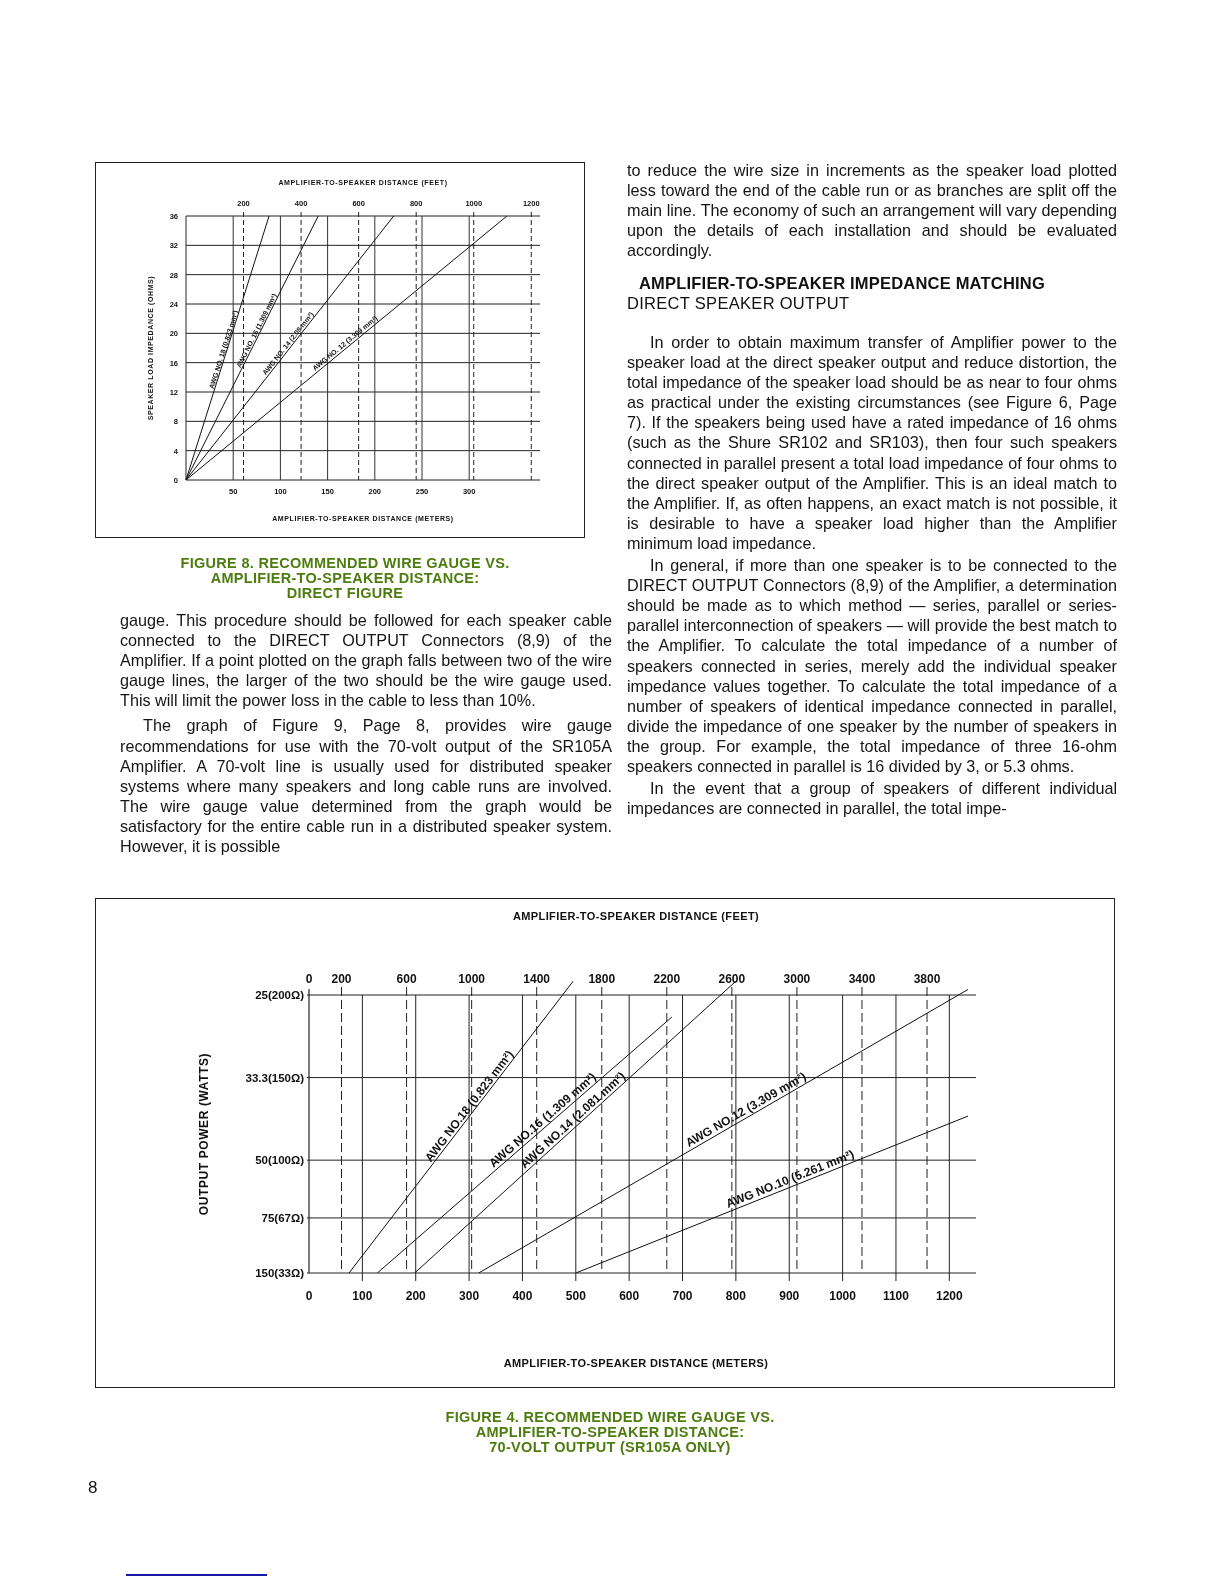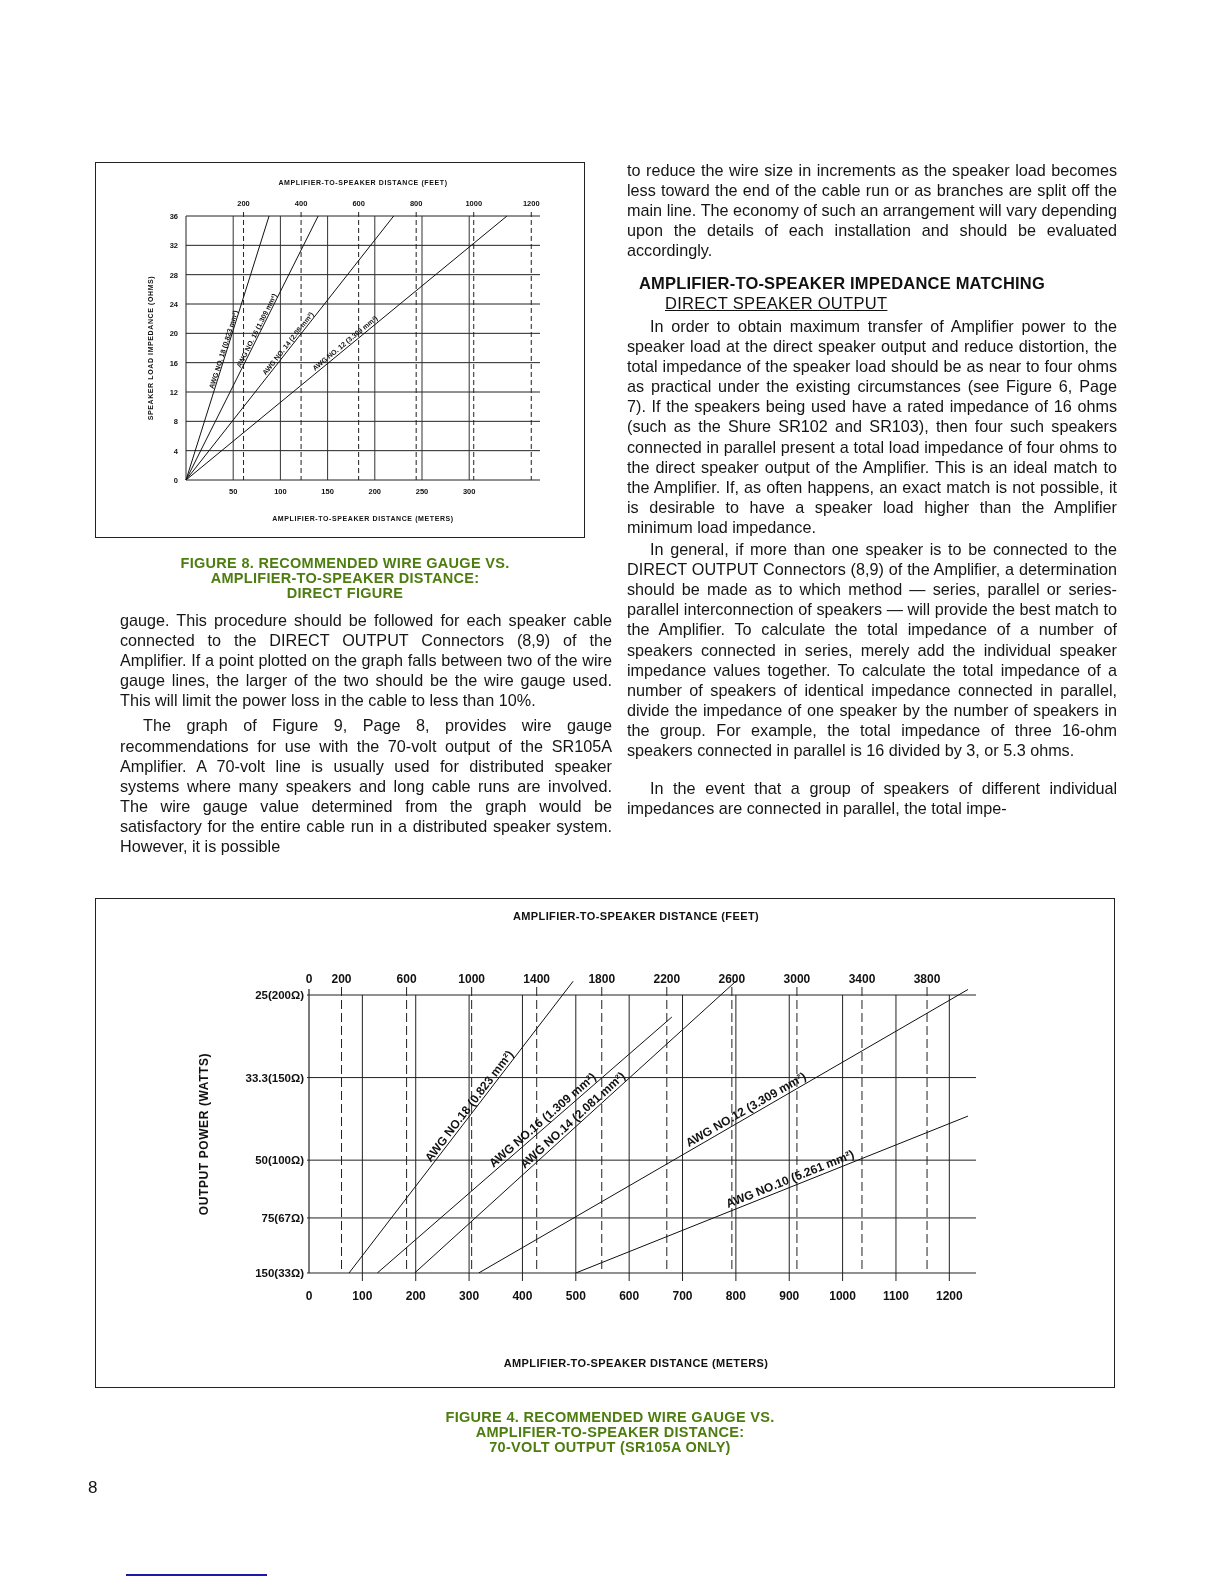--- a/index.html
+++ b/index.html
@@ -86,28 +86,28 @@
   <div>AMPLIFIER-TO-SPEAKER DISTANCE:</div>
   <div>DIRECT FIGURE</div>
 </div>
 
 <div class="para" style="left:96px; top:610px; width:492px;margin-left:24px;">
   <p>gauge. This procedure should be followed for each speaker cable connected to the DIRECT OUTPUT Connectors (8,9) of the Amplifier. If a point plotted on the graph falls between two of the wire gauge lines, the larger of the two should be the wire gauge used. This will limit the power loss in the cable to less than 10%.</p>
   <p class="indent" style="margin-top:5px;">The graph of Figure 9, Page 8, provides wire gauge recommendations for use with the 70-volt output of the SR105A Amplifier. A 70-volt line is usually used for distributed speaker systems where many speakers and long cable runs are involved. The wire gauge value determined from the graph would be satisfactory for the entire cable run in a distributed speaker system. However, it is possible</p>
 </div>
 
 <div class="para" style="left:627px; top:160px; width:490px;">
-  <p>to reduce the wire size in increments as the speaker load becomes less toward the end of the cable run or as branches are split off the main line. The economy of such an arrangement will vary depending upon the details of each installation and should be evaluated accordingly.</p>
+  <p>to reduce the wire size in increments as the speaker load plotted less toward the end of the cable run or as branches are split off the main line. The economy of such an arrangement will vary depending upon the details of each installation and should be evaluated accordingly.</p>
 </div>
 <div class="heading" style="left:627px; top:274px;margin-left:12px;">AMPLIFIER-TO-SPEAKER IMPEDANCE MATCHING</div>
-<div class="subheading" style="left:665px; top:294px;text-decoration:underline;">DIRECT SPEAKER OUTPUT</div>
-<div class="para" style="left:627px; top:316px; width:490px;">
+<div class="subheading" style="left:627px; top:294px;">DIRECT SPEAKER OUTPUT</div>
+<div class="para" style="left:627px; top:332px; width:490px;">
   <p class="indent">In order to obtain maximum transfer of Amplifier power to the speaker load at the direct speaker output and reduce distortion, the total impedance of the speaker load should be as near to four ohms as practical under the existing circumstances (see Figure 6, Page 7). If the speakers being used have a rated impedance of 16 ohms (such as the Shure SR102 and SR103), then four such speakers connected in parallel present a total load impedance of four ohms to the direct speaker output of the Amplifier. This is an ideal match to the Amplifier. If, as often happens, an exact match is not possible, it is desirable to have a speaker load higher than the Amplifier minimum load impedance.</p>
   <p class="indent" style="margin-top:2px;">In general, if more than one speaker is to be connected to the DIRECT OUTPUT Connectors (8,9) of the Amplifier, a determination should be made as to which method — series, parallel or series-parallel interconnection of speakers — will provide the best match to the Amplifier. To calculate the total impedance of a number of speakers connected in series, merely add the individual speaker impedance values together. To calculate the total impedance of a number of speakers of identical impedance connected in parallel, divide the impedance of one speaker by the number of speakers in the group. For example, the total impedance of three 16-ohm speakers connected in parallel is 16 divided by 3, or 5.3 ohms.</p>
-  <p class="indent" style="margin-top:18px;">In the event that a group of speakers of different individual impedances are connected in parallel, the total impe-</p>
+  <p class="indent" style="margin-top:2px;">In the event that a group of speakers of different individual impedances are connected in parallel, the total impe-</p>
 </div>
 
 <div class="fig-box" style="left:95px; top:898px; width:1020px; height:490px;">
   <svg id="fig9" width="1017" height="487" viewBox="0 0 1017 487">
       <text x="540" y="21" font-size="11" font-weight="bold" text-anchor="middle" letter-spacing="0.4">AMPLIFIER-TO-SPEAKER DISTANCE (FEET)</text>
       <text x="540" y="468" font-size="11" font-weight="bold" text-anchor="middle" letter-spacing="0.4">AMPLIFIER-TO-SPEAKER DISTANCE (METERS)</text>
       <text x="112" y="235" font-size="12" font-weight="bold" text-anchor="middle" letter-spacing="0.6" transform="rotate(-90 112 235)">OUTPUT POWER (WATTS)</text>
       <line x1="211" x2="880" y1="96" y2="96" stroke="#222" stroke-width="1"></line>
       <text x="208" y="100" font-size="11.5" font-weight="bold" text-anchor="end">25(200Ω)</text>
       <line x1="211" x2="880" y1="178.5742574257426" y2="178.5742574257426" stroke="#222" stroke-width="1"></line>

